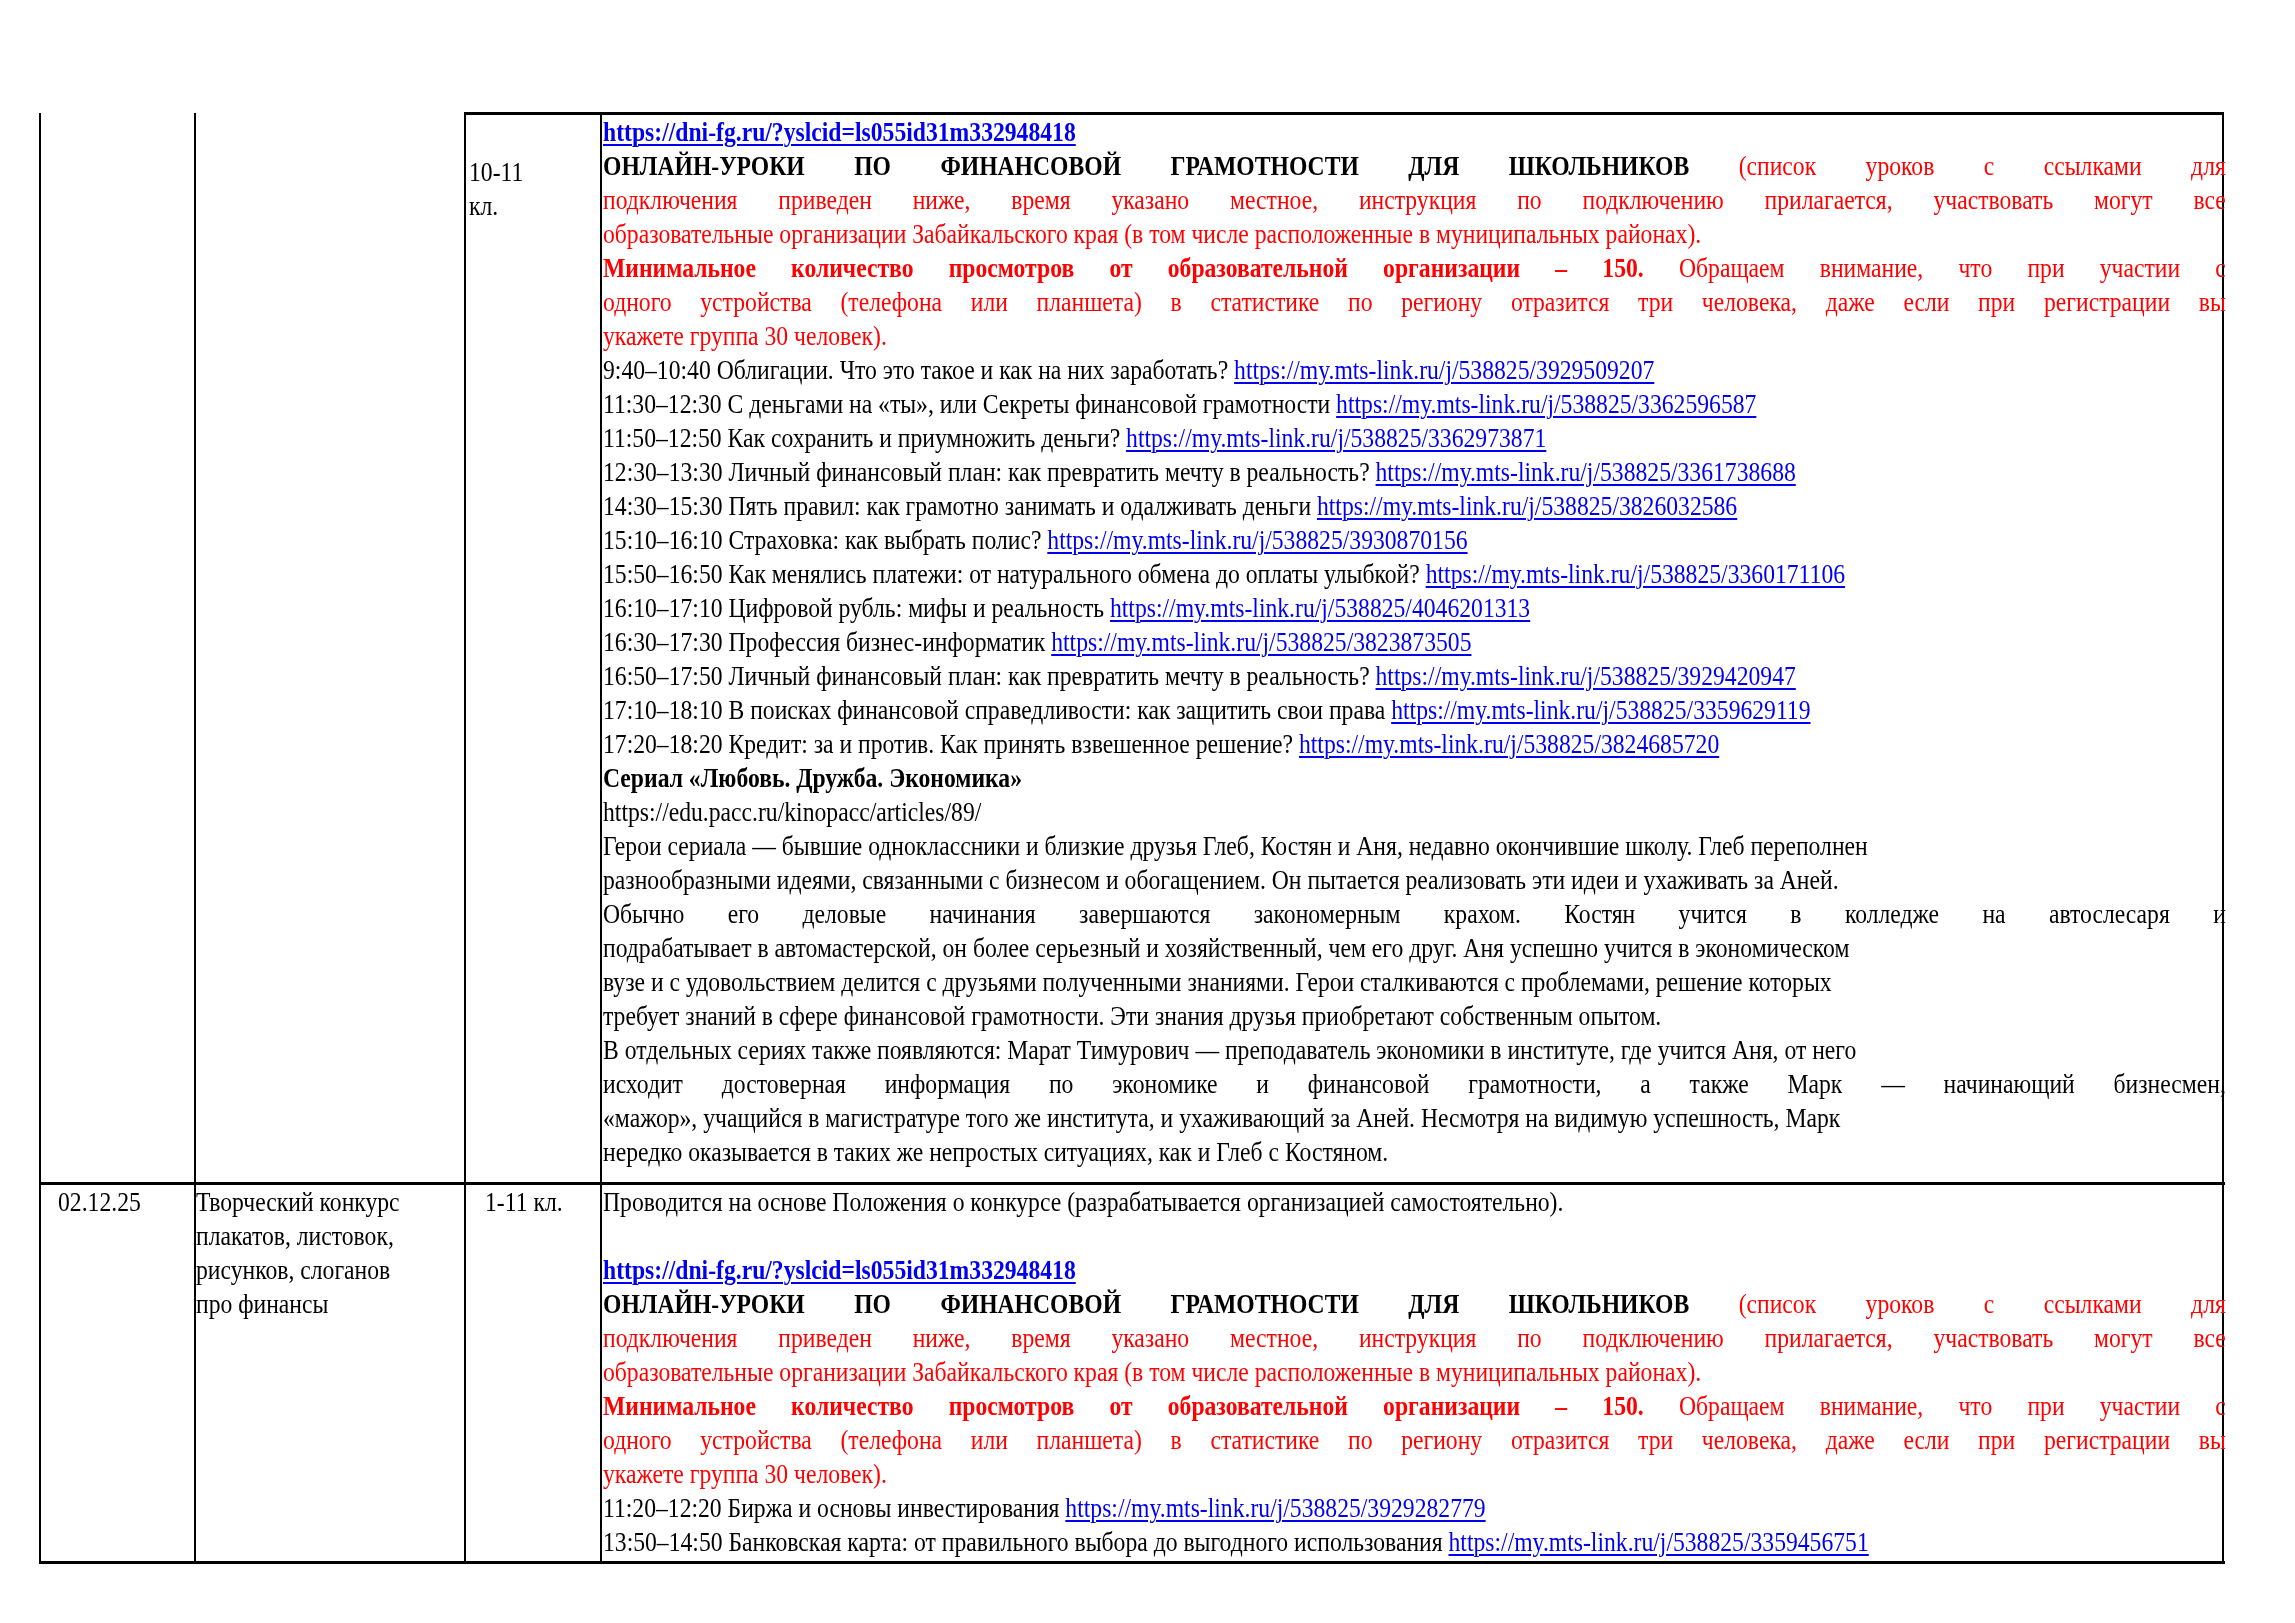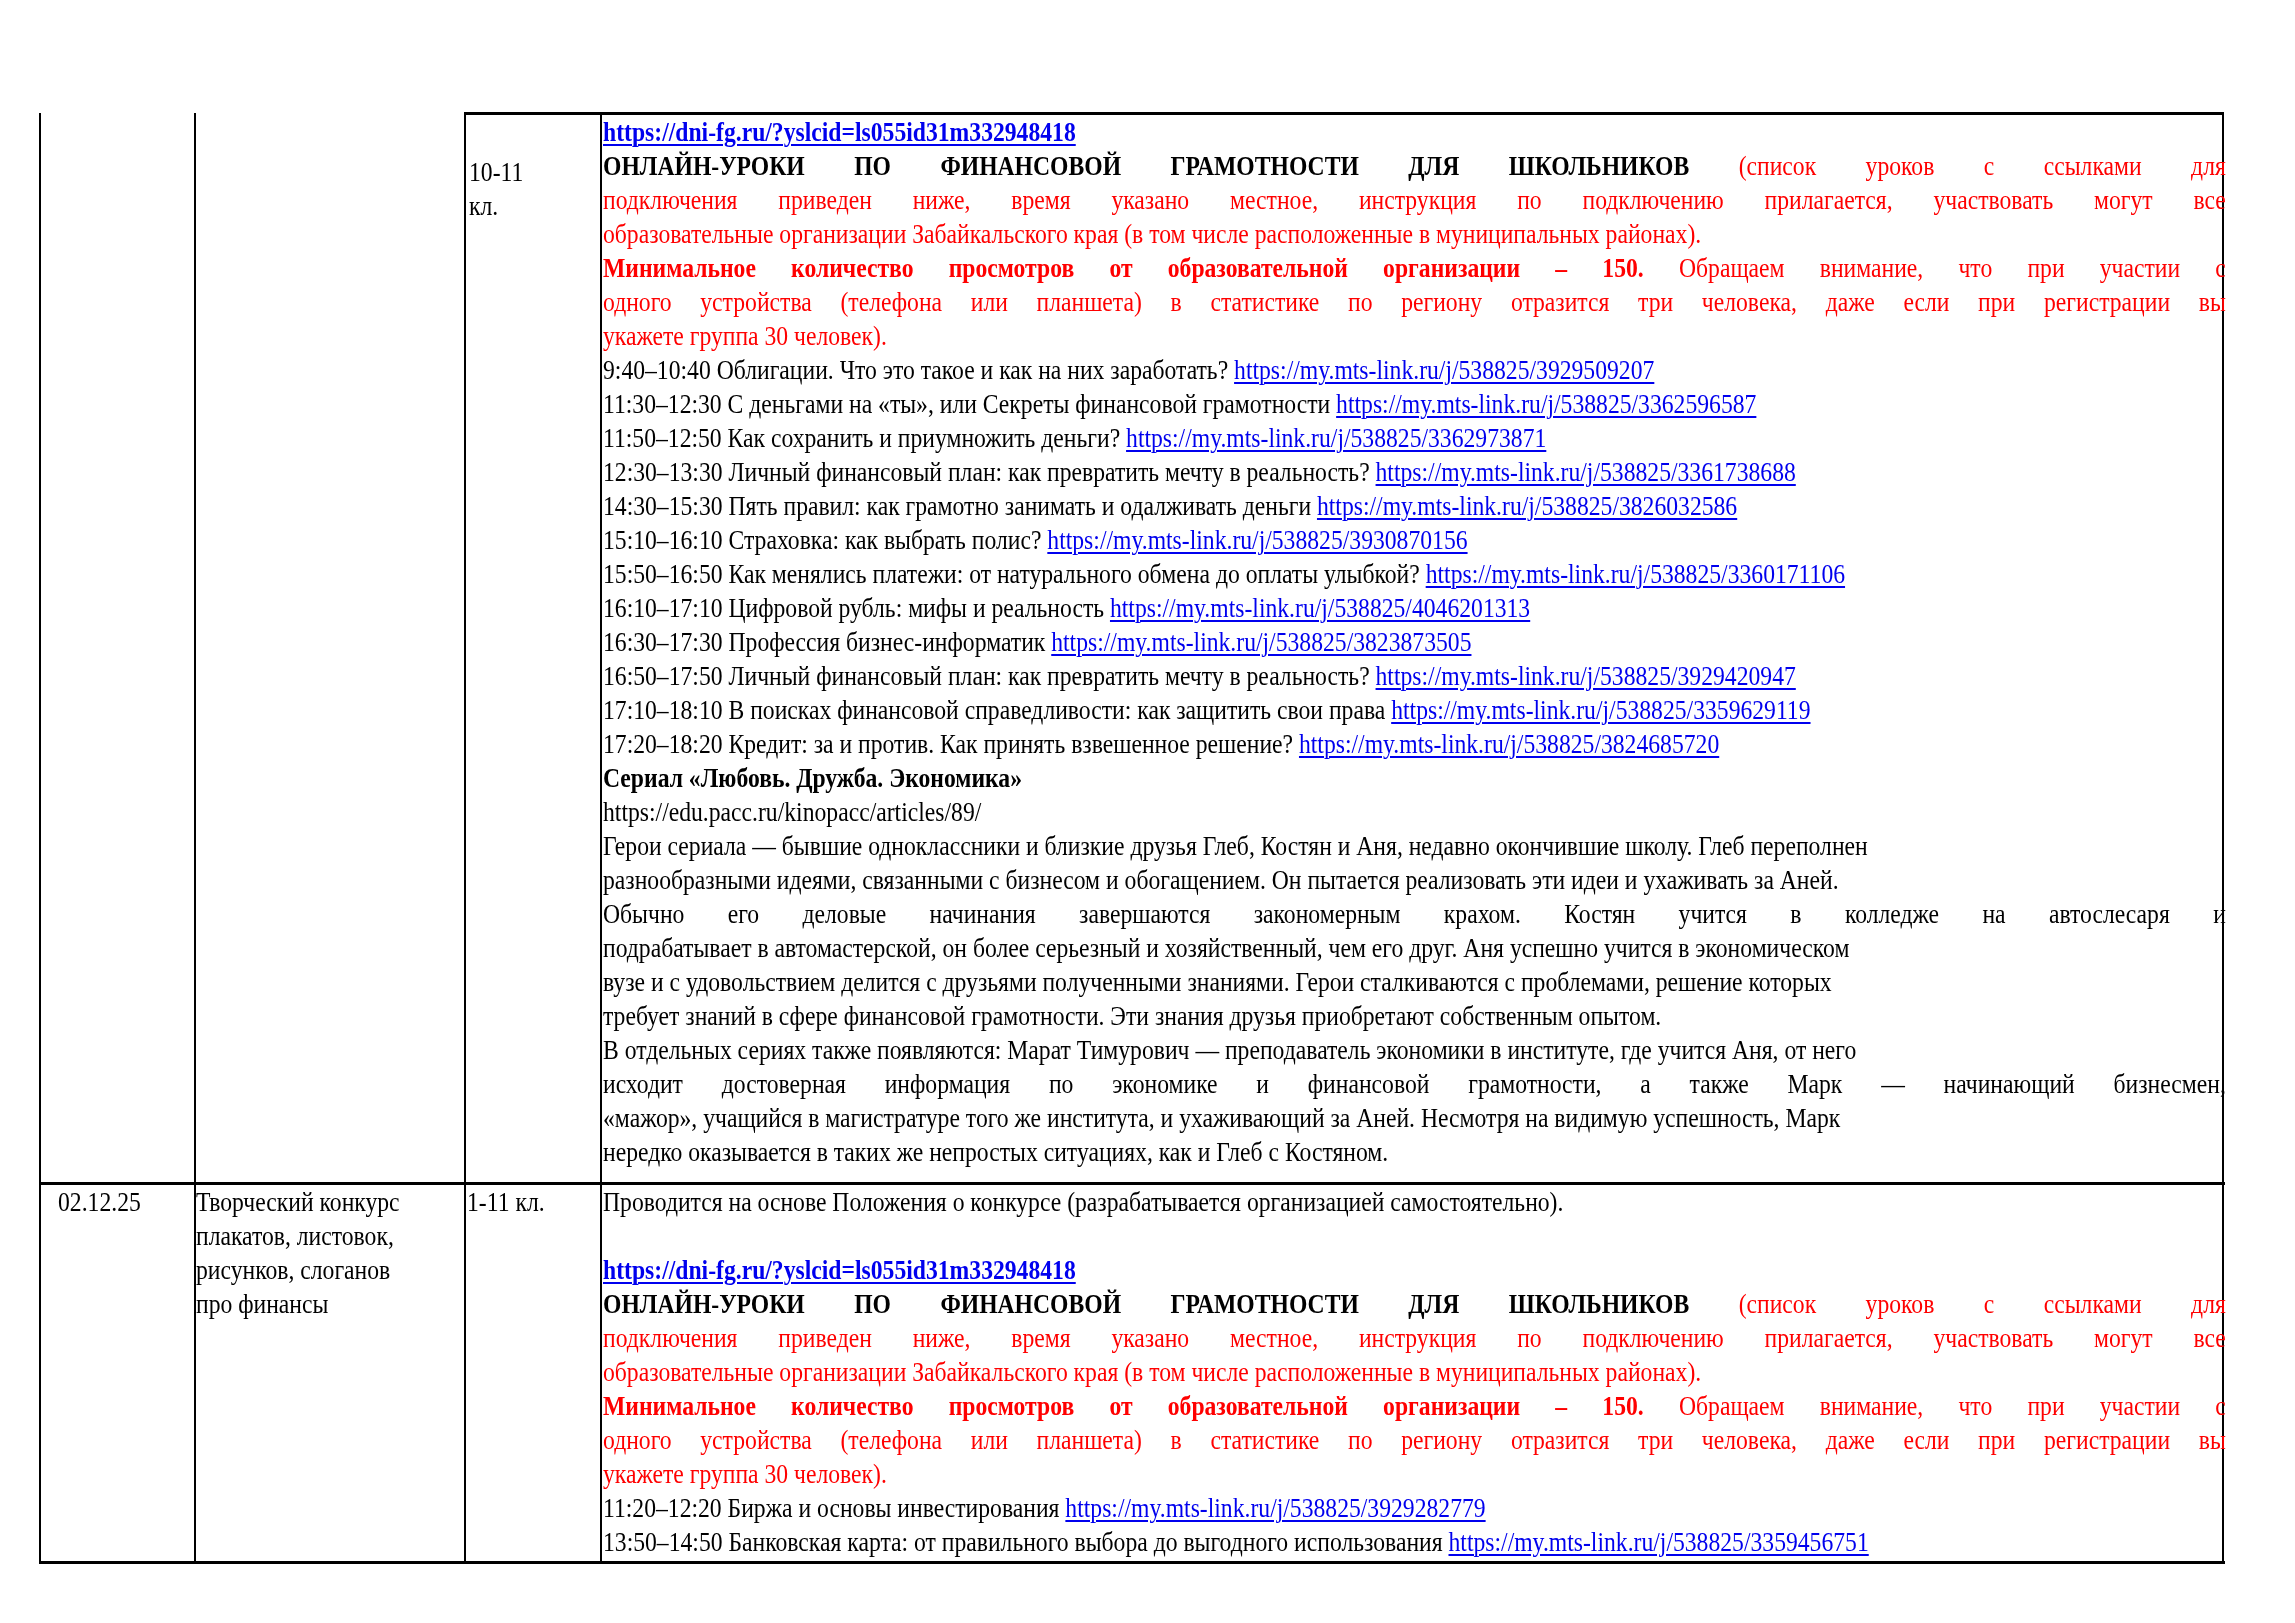--- a/index.html
+++ b/index.html
@@ -90,21 +90,21 @@
       </div>
   </div>
   <div class="cell" style="left:196px; top:1185px;">
     <div class="sq">
       <span class="line">Творческий конкурс</span>
       <span class="line">плакатов, листовок,</span>
       <span class="line">рисунков, слоганов</span>
       <span class="line">про финансы</span>
     </div>
   </div>
-  <div class="cell" style="left:467px; top:1185px;">
+  <div class="cell" style="left:467px; top:1185px;padding-left:18px;">
     <div class="sq">
         <span class="line">1-11 кл.</span>
       </div>
   </div>
 
   <div class="desc" style="top:1185px;">
     <div class="sq">
       <span class="line">Проводится на основе Положения о конкурсе (разрабатывается организацией самостоятельно).</span>
       <span class="empty"></span>
       <span class="line"><a class="blue-bold" href="#">https://dni-fg.ru/?yslcid=ls055id31m332948418 </a></span>

